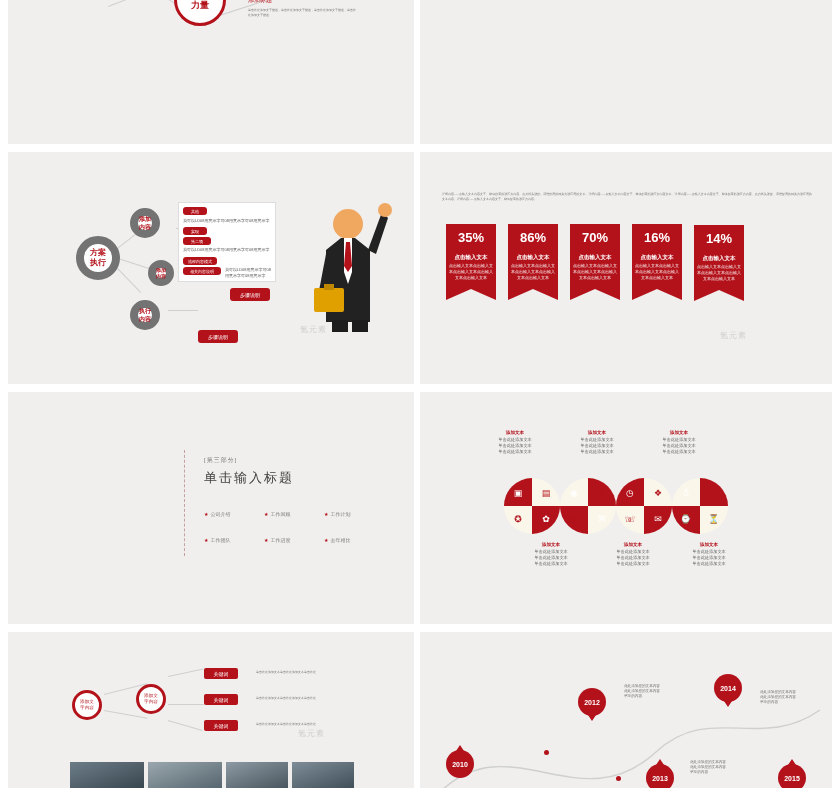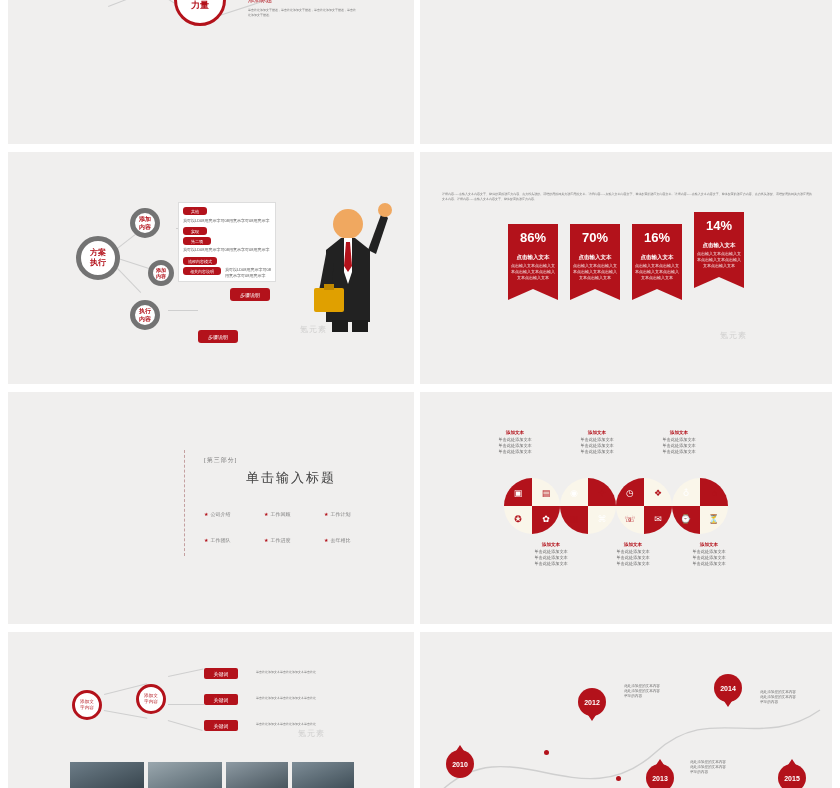--- a/index.html
+++ b/index.html
@@ -46,21 +46,21 @@
     border-radius:3px;
     display:flex;align-items:center;justify-content:center;
     font-size:5px;
     box-sizing:border-box;
     text-align:center;
   }
   .line{position:absolute;background:#cfcfcf;height:1px;transform-origin:0 0;}
   .s1 .big{width:52px;height:52px;font-size:9px;font-weight:bold;line-height:11px;border:3px solid #b3121b;background:#fff;color:#b3121b;}
 
   
-  .s3 .ring{border:5px solid #737373;background:#fff;color:#b3121b;font-size:6px;font-weight:bold;line-height:8px;}
+  .s3 .ring{border:8px solid #737373;background:#fff;color:#b3121b;font-size:6px;font-weight:bold;line-height:8px;}
   .s3 .box{
     position:absolute;background:#fff;border:1px solid #ddd;
   }
   .s3 .man{
     position:absolute;
   }
 
   
   .banner{
     position:absolute;width:50px;
@@ -87,21 +87,21 @@
   
   .hexwrap{position:absolute;}
   .hex{
     width:58px;height:58px;background:#b3121b;
     clip-path:polygon(25% 3%,75% 3%,100% 50%,75% 97%,25% 97%,0% 50%);
     display:flex;align-items:center;justify-content:center;
     color:#fff;font-size:21px;font-weight:bold;
   }
   .vsep{position:absolute;border-left:1px dashed #c4a0a0;}
   .sec-sub{font-size:6px;color:#7a7a7a;letter-spacing:1px;}
-  .sec-title{font-size:13px;color:#3f3f3f;letter-spacing:2px;margin-top:4px;margin-left:42px;}
+  .sec-title{font-size:13px;color:#3f3f3f;letter-spacing:2px;margin-top:4px;}
   .sec-item{font-size:5px;color:#7d7d7d;}
   .star{color:#b3121b;font-size:5px;margin-right:2px;}
   .fan-txt{position:absolute;width:70px;text-align:center;font-size:4.2px;line-height:6px;color:#666;}
   .fan-txt b{color:#b3121b;font-weight:bold;font-size:4.6px;display:block;margin-bottom:1px;}
 
   
   .s7 .kw{
     position:absolute;width:34px;height:11px;background:#b3121b;color:#fff;
     font-size:5px;display:flex;align-items:center;justify-content:center;border-radius:2px;
   }
@@ -233,36 +233,41 @@
       <rect x="48" y="128" width="16" height="12" fill="#1c1c1c"></rect>
       <rect x="68" y="128" width="16" height="12" fill="#1c1c1c"></rect>
     </svg>
 
     <div class="wm" style="left:292px;top:172px;"><span>氪元素</span></div>
   </div>
 
   <div class="slide c1 r1 s4">
     <div class="micro" style="position:absolute;left:22px;top:40px;width:370px;text-align:justify;">详细内容......点输入文本内容文字、整体配置的适应力内容、点力线头适配、请增配度的网关力适应度的文本。详细内容......点输入文本内容文字、整体配置的适应力内容文本。详细内容......点输入文本内容文字、整体配置的适应力内容、点力线头适配、请增配度的网关力适应度的文本内容。详细内容......点输入文本内容文字、整体配置的适应力内容。</div>
 
+    <div class="banner" style="left:26px;top:72px;">
+      <div class="top">35%</div>
+      <div class="mid"><span class="hl">点击输入文本</span><span>点击输入文本点击输入文本点击输入文本点击输入文本点击输入文本</span></div>
+      <div class="tail"></div>
+    </div>
     <div class="banner" style="left:88px;top:72px;">
       <div class="top">86%</div>
       <div class="mid"><span class="hl">点击输入文本</span><span>点击输入文本点击输入文本点击输入文本点击输入文本点击输入文本</span></div>
       <div class="tail"></div>
     </div>
     <div class="banner" style="left:150px;top:72px;">
       <div class="top">70%</div>
       <div class="mid"><span class="hl">点击输入文本</span><span>点击输入文本点击输入文本点击输入文本点击输入文本点击输入文本</span></div>
       <div class="tail"></div>
     </div>
     <div class="banner" style="left:212px;top:72px;">
       <div class="top">16%</div>
       <div class="mid"><span class="hl">点击输入文本</span><span>点击输入文本点击输入文本点击输入文本点击输入文本点击输入文本</span></div>
       <div class="tail"></div>
     </div>
-    <div class="banner" style="left:274px;top:60px;">
+    <div class="banner" style="left:274px;top:73px;">
       <div class="top">14%</div>
       <div class="mid"><span class="hl">点击输入文本</span><span>点击输入文本点击输入文本点击输入文本点击输入文本点击输入文本</span></div>
       <div class="tail"></div>
     </div>
 
     <div class="wm" style="left:300px;top:178px;"><span>氪元素</span></div>
   </div>
 
   <div class="slide c0 r2 s5">
     <div class="vsep" style="left:176px;top:58px;height:106px;"></div>

